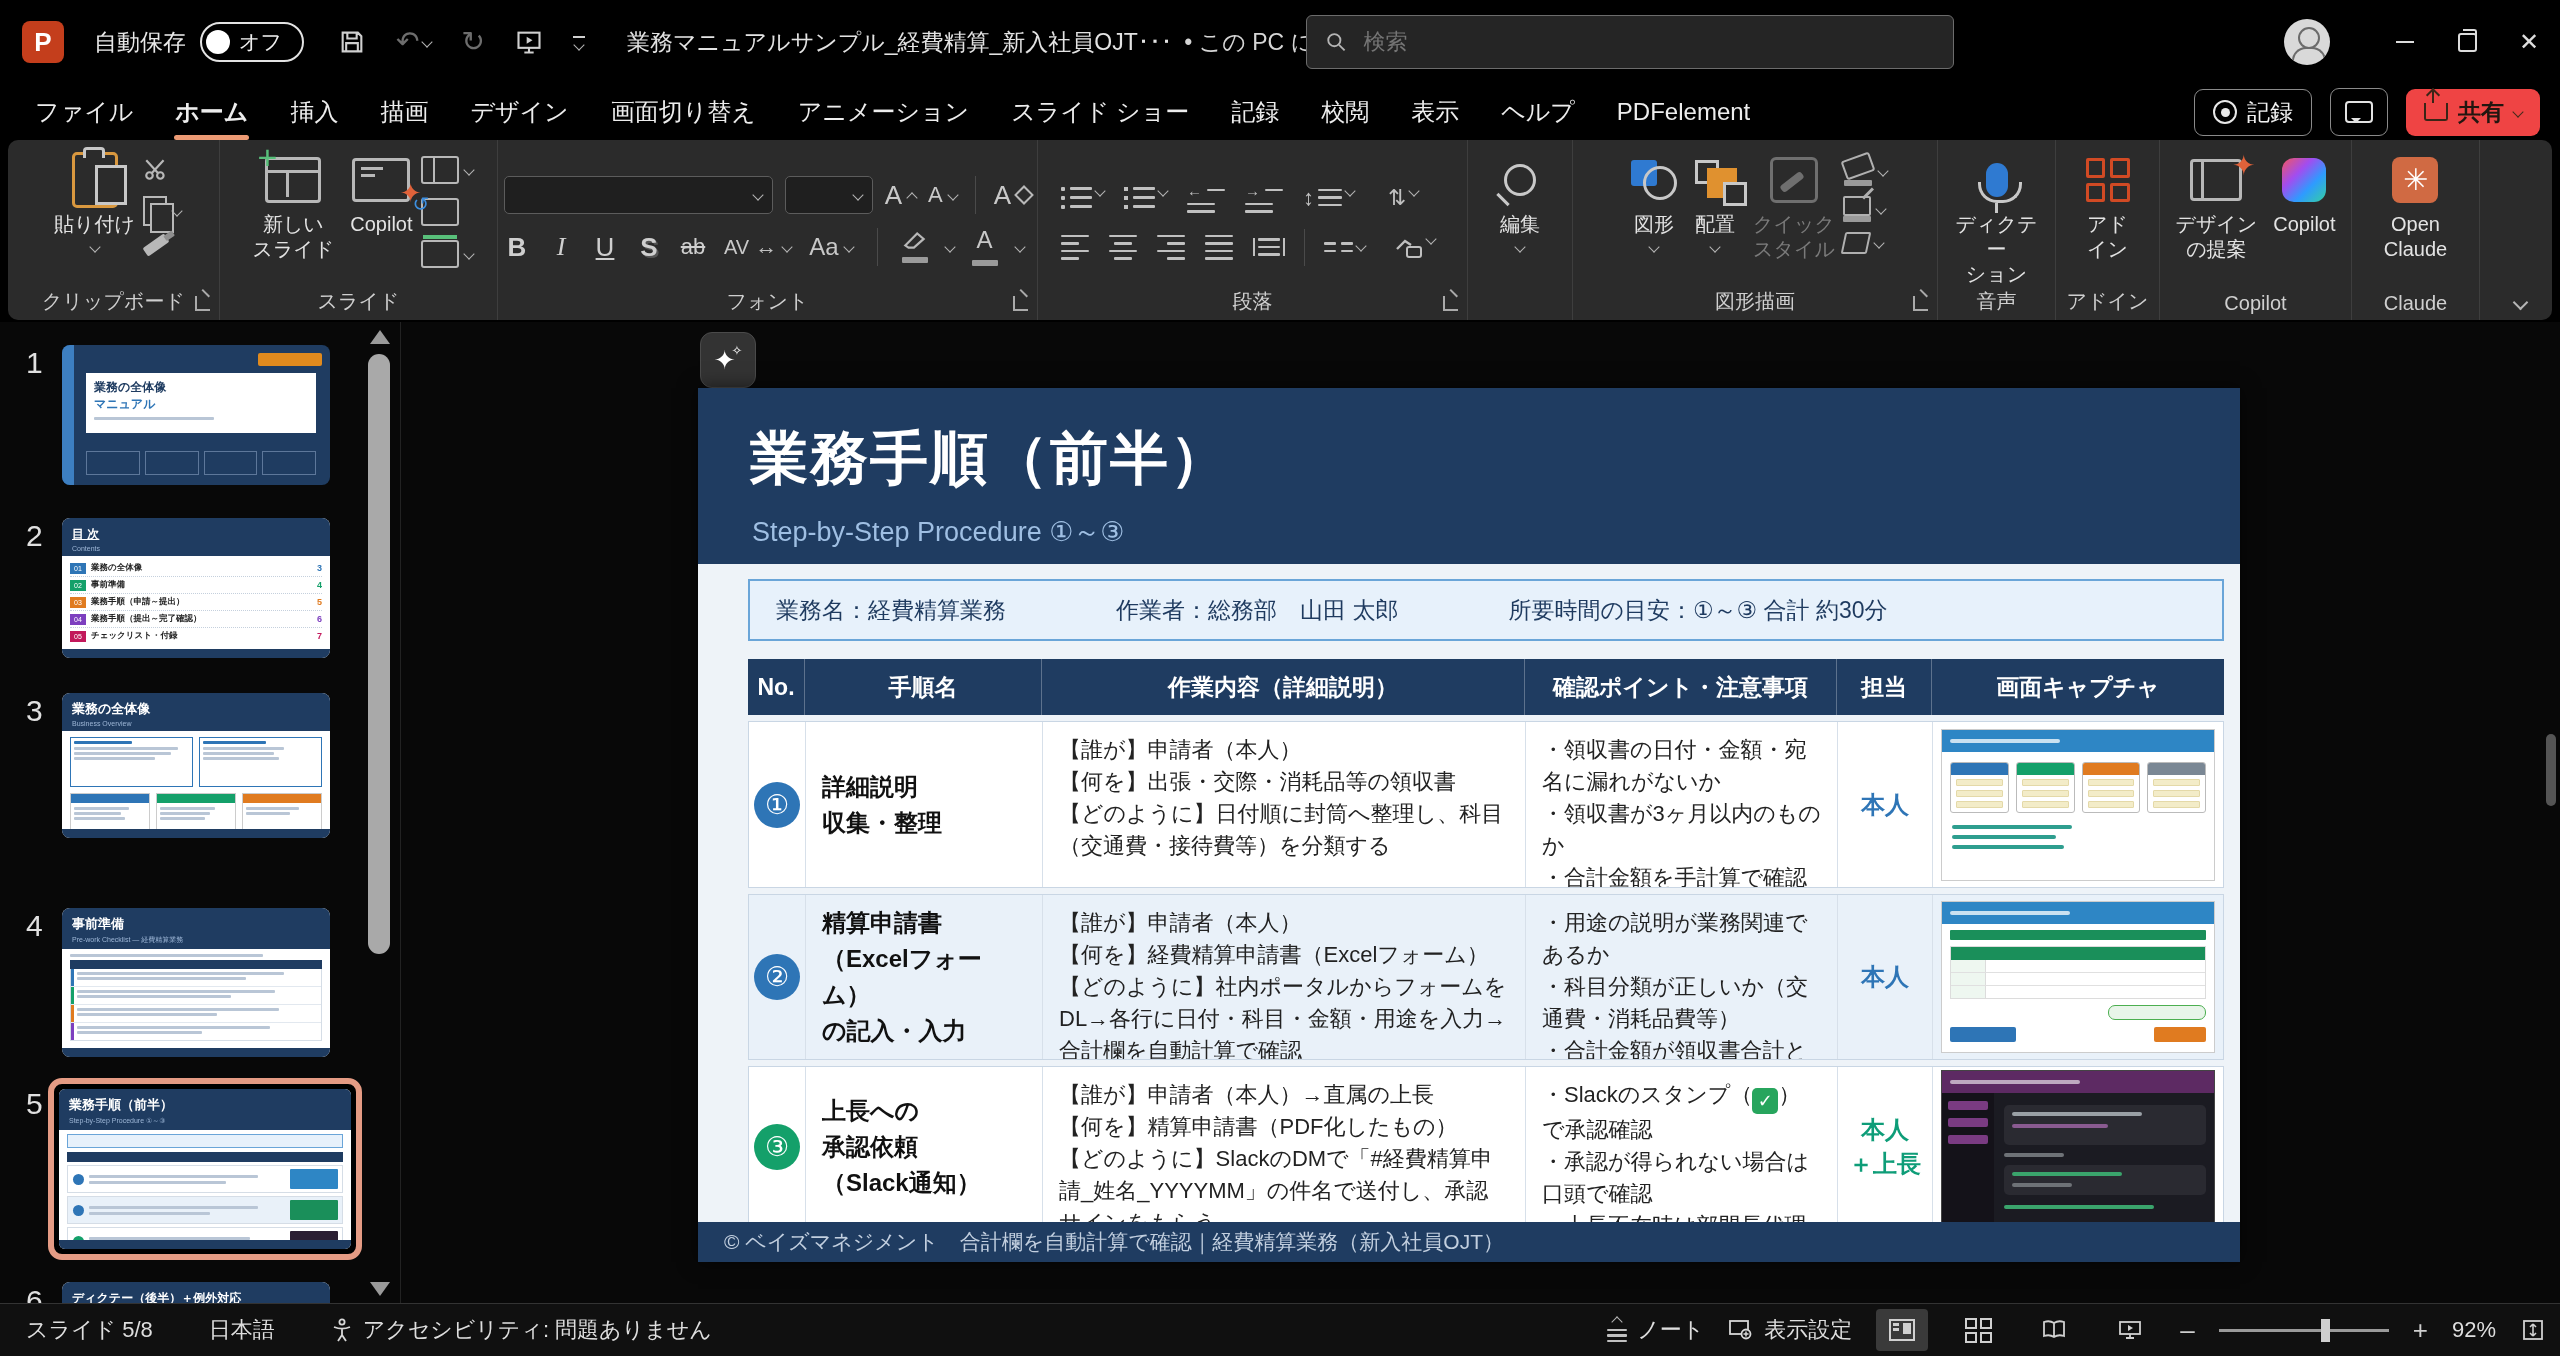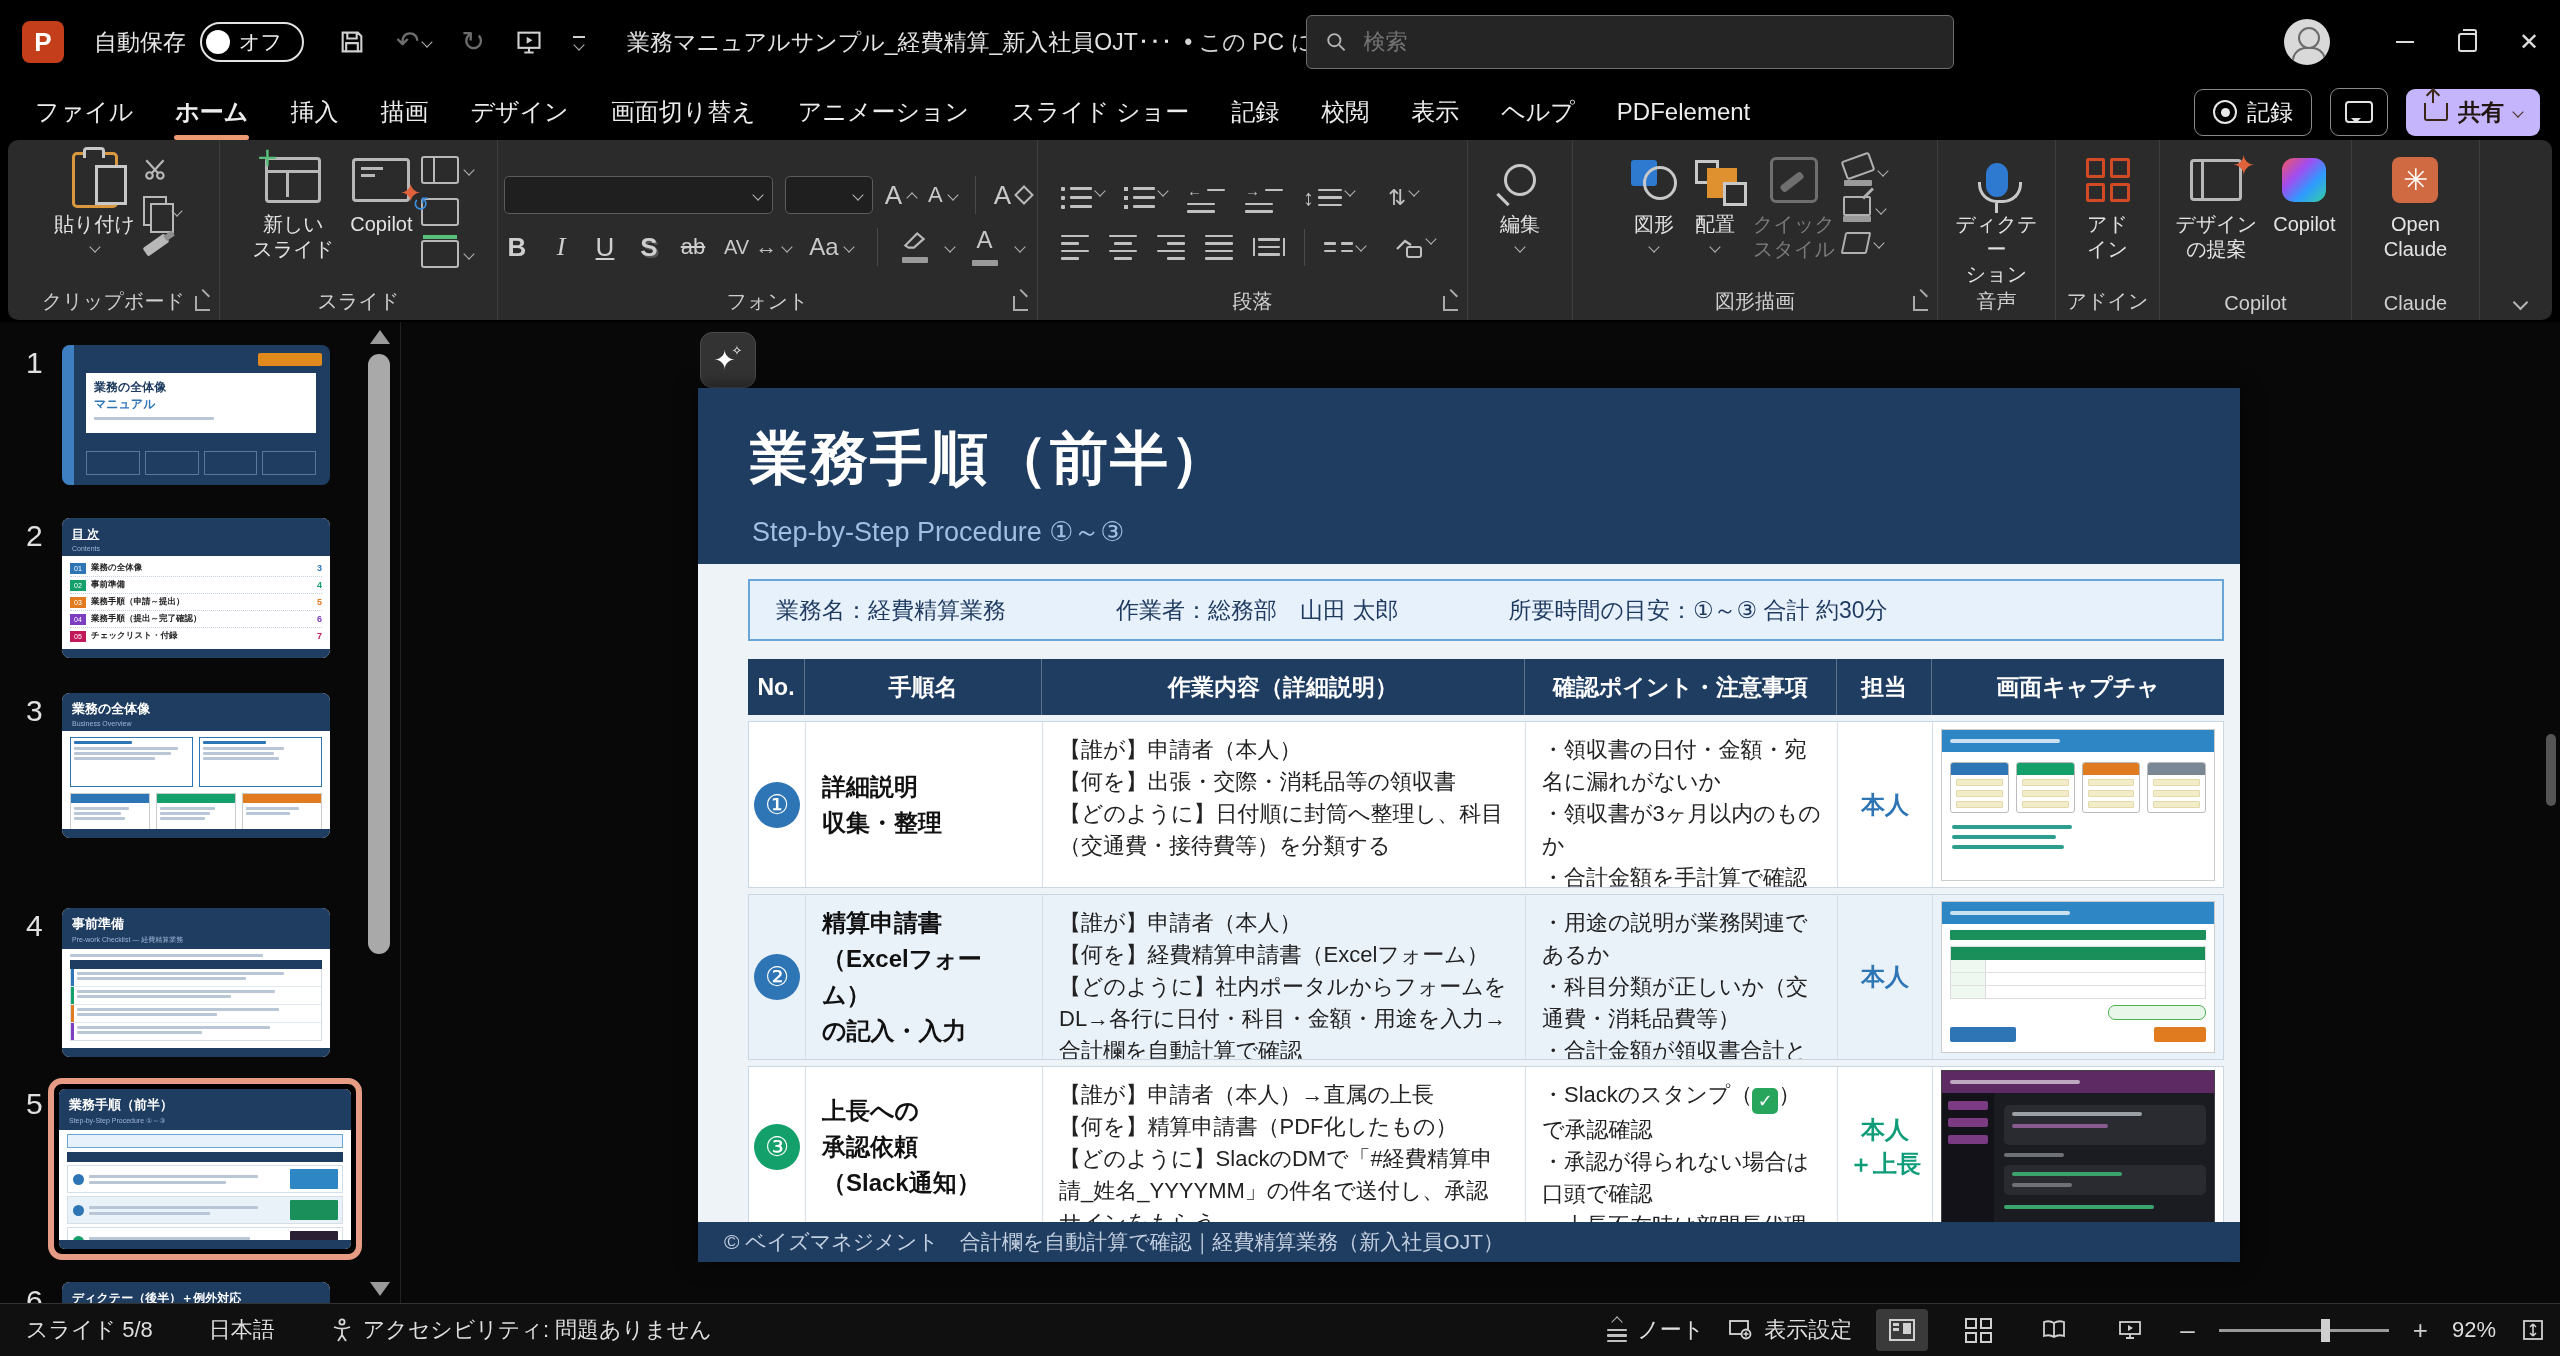--- a/index.html
+++ b/index.html
@@ -38,21 +38,21 @@
   .mtab{padding:6px 21px;font-size:24px;color:#ededed;position:relative;white-space:nowrap;}
   .mtab.active{font-weight:bold;}
   .mtab.active .underline{position:absolute;left:20px;right:20px;bottom:-6px;height:5px;border-radius:3px;background:#ec9a74;}
   .menuright{margin-left:auto;display:flex;align-items:center;gap:18px;padding-right:20px;}
   .recbtn{display:flex;align-items:center;gap:10px;border:1.5px solid #8a8a8a;border-radius:9px;padding:7px 18px;font-size:23px;color:#f0f0f0;}
   .recdot{width:20px;height:20px;border-radius:50%;border:2.5px solid #e8e8e8;display:flex;align-items:center;justify-content:center;}
   .recdot i{width:9px;height:9px;border-radius:50%;background:#e8e8e8;}
   .cmtbtn{width:56px;height:46px;border:1.5px solid #8a8a8a;border-radius:9px;display:flex;align-items:center;justify-content:center;}
   .bubble{width:24px;height:18px;border:2px solid #e3e3e3;border-radius:4px;position:relative;}
   .bubble i{position:absolute;left:4px;bottom:-7px;width:0;height:0;border:5px solid transparent;border-top-color:#e3e3e3;}
-  .sharebtn{display:flex;align-items:center;gap:10px;background:#c4b5fd;border-radius:9px;padding:8px 18px;font-size:23px;color:#221610;font-weight:bold;}
+  .sharebtn{display:flex;align-items:center;gap:10px;background:#ef4444;border-radius:9px;padding:8px 18px;font-size:23px;color:#221610;font-weight:bold;}
   .sharebtn .cv{border-color:#442b1c;}
   .shareic{width:20px;height:16px;border:2px solid #3a2517;border-top:none;border-radius:0 0 3px 3px;position:relative;}
   .shareic i{position:absolute;left:6px;top:-12px;width:2px;height:12px;background:#3a2517;}
   .shareic b{position:absolute;left:2px;top:-13px;width:8px;height:8px;border-top:2px solid #3a2517;border-right:2px solid #3a2517;transform:rotate(-45deg);}
   
   .ribbon{position:absolute;left:8px;right:8px;top:140px;height:180px;background:#2b2b2b;border-radius:10px;display:flex;}
   .rgroup{position:relative;display:flex;align-items:flex-start;justify-content:center;padding:12px 6px 30px;box-sizing:border-box;border-right:1px solid #3e3e3e;}
   .rgroup:last-child{border-right:none;}
   .glabel{position:absolute;bottom:5px;left:0;right:0;text-align:center;font-size:20px;color:#cfcfcf;}
   .launcher{position:absolute;right:9px;bottom:9px;width:13px;height:13px;border-left:2px solid #aaa;border-bottom:2px solid #aaa;}

